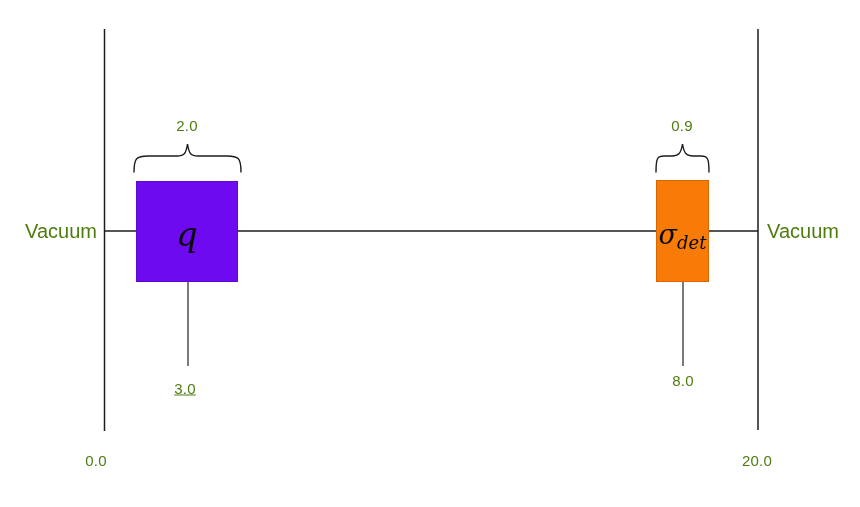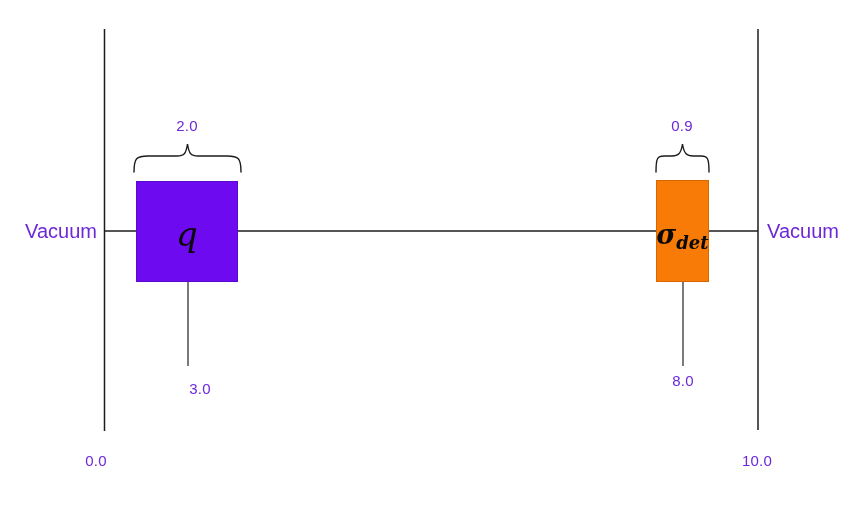--- a/index.html
+++ b/index.html
@@ -31,21 +31,21 @@
     stroke-width: 1.3;
     stroke: #333333;
   }
   .overlay path.brace {
     stroke-width: 1.4;
     stroke-linecap: round;
   }
   .lbl {
     position: absolute;
     transform: translate(-50%, -50%);
-    color: #6d28d9;
+    color: #4d7c0f;
     white-space: nowrap;
   }
   .num { font-size: 15px; letter-spacing: 0.2px; }
   .vacuum { font-size: 20px; }
   .element-box {
     position: absolute;
     display: flex;
     align-items: center;
     justify-content: center;
     box-sizing: border-box;
@@ -54,21 +54,20 @@
     left: 136px; top: 181px;
     width: 102px; height: 101px;
     background: var(--q-fill, #6E0AF0);
     border: 1px solid var(--q-edge, #5c08cd);
   }
   .element-box.sigma-det {
     left: 656px; top: 180px;
     width: 53px; height: 102px;
     background: var(--sigma-det-fill, #F87A07);
     border: 1px solid var(--sigma-det-edge, #d96700);
-    font-weight: bold;
   }
   .math {
     font-family: "DejaVu Serif", serif;
     font-style: italic;
     color: #0a0a0a;
     line-height: 1;
   }
   .math.q-label { font-size: 34px; padding-top: 4px; }
   .math.sigma-label { font-size: 27px; padding-top: 6px; }
   .math.sigma-label sub {
@@ -94,27 +93,27 @@
     <line class="stem" x1="683" y1="282" x2="683" y2="366"></line>
 
     <path class="brace" d="M 134,172 C 134,158 136.5,156 148,156 L 177,156 C 184,156 186,154 187.5,144 C 189,154 191,156 198,156 L 227,156 C 238.5,156 241,158 241,172"></path>
     <path class="brace" d="M 656,172 C 656,158 657.5,156 664,156 L 672,156 C 678,156 681,154 682.5,144 C 684,154 687,156 693,156 L 701,156 C 707.5,156 709,158 709,172"></path>
   </svg>
 
   <div class="lbl vacuum" style="left:61px; top:231px;">Vacuum</div>
   <div class="lbl vacuum" style="left:803px; top:231px;">Vacuum</div>
 
   <div class="lbl num" style="left:96px; top:460px;">0.0</div>
-  <div class="lbl num" style="left:757px; top:460px;">10.0</div>
+  <div class="lbl num" style="left:757px; top:460px;">20.0</div>
 
   <div class="element-box q">
     <span class="math q-label">q</span>
   </div>
   <div class="lbl num" style="left:187px; top:125px;">2.0</div>
-  <div class="lbl num" style="left:200px; top:388px;">3.0</div>
+  <div class="lbl num" style="left:185px; top:388px;text-decoration:underline;">3.0</div>
 
   <div class="element-box sigma-det">
     <span class="math sigma-label"><span>σ</span><sub>det</sub></span>
   </div>
   <div class="lbl num" style="left:682px; top:125px;">0.9</div>
   <div class="lbl num" style="left:683px; top:380px;">8.0</div>
 
 </div>
 
 </body></html>

